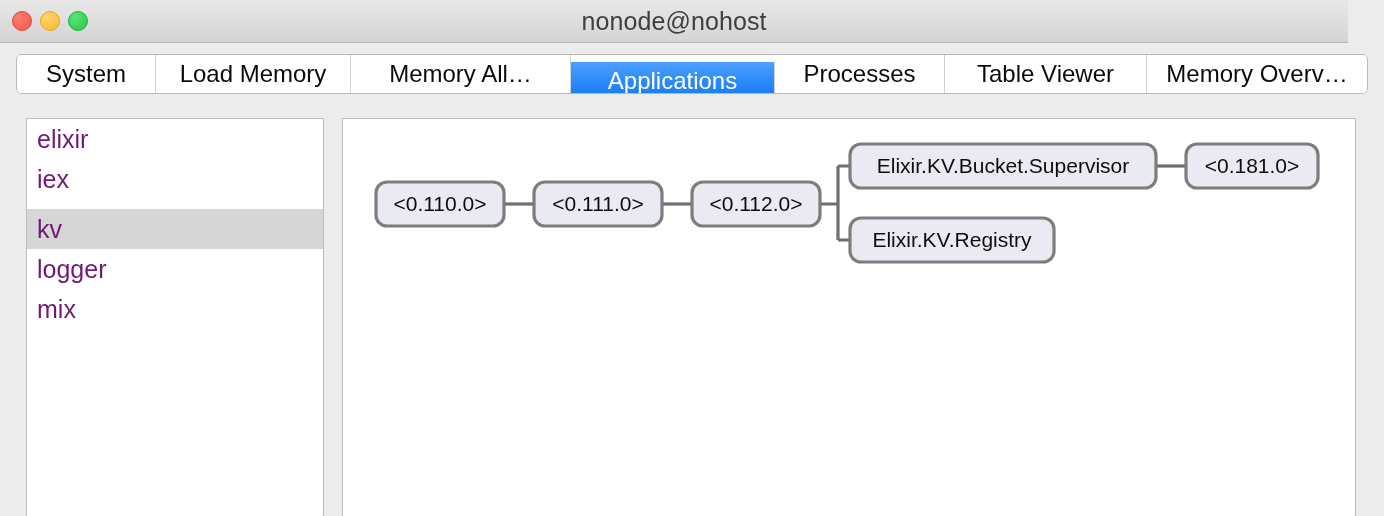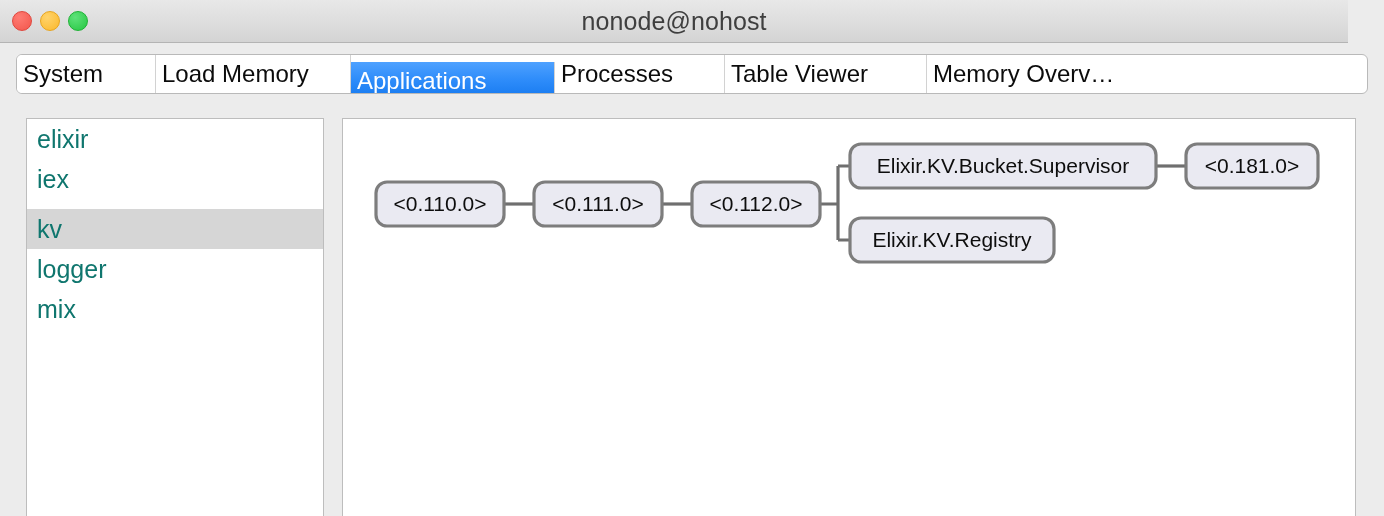--- a/index.html
+++ b/index.html
@@ -62,20 +62,21 @@
     border-radius: 6px;
     box-sizing: border-box;
     display: flex;
     overflow: hidden;
   }
   .tab {
     flex: 0 0 auto;
     height: 100%;
     display: flex;
     align-items: center;
+    justify-content: center;
     font-size: 24px;
     color: #0b0b0b;
     background: #ffffff;
     border-right: 1px solid #d2d2d2;
     box-sizing: border-box;
     white-space: nowrap;
     padding: 0 6px;
     user-select: none;
   }
   .tab:last-child { border-right: none; }
@@ -94,21 +95,21 @@
     border: 1px solid #bdbdbd;
     border-bottom: none;
     box-sizing: border-box;
     overflow: hidden;
   }
   .side-item {
     height: 40px;
     line-height: 40px;
     padding-left: 10px;
     font-size: 25px;
-    color: #0f766e;
+    color: #701a75;
     background: #ffffff;
     white-space: nowrap;
     box-sizing: border-box;
     user-select: none;
   }
   .side-item.selected { background: #d6d6d6; margin-top: 10px; }
 
   #content-panel {
     position: absolute;
     left: 342px; top: 118px;
@@ -156,20 +157,23 @@
     </div>
     <div id="window-title">nonode@nohost</div>
   </div>
 
   <div id="tabbar">
       <div class="tab" style="width: 139px;">
         <span>System</span>
       </div>
       <div class="tab" style="width: 195px;">
         <span>Load Memory</span>
+      </div>
+      <div class="tab" style="width: 220px;">
+        <span>Memory All…</span>
       </div>
       <div class="tab active" style="width: 204px;">
         <span>Applications</span>
       </div>
       <div class="tab" style="width: 170px;">
         <span>Processes</span>
       </div>
       <div class="tab" style="width: 202px;">
         <span>Table Viewer</span>
       </div>

